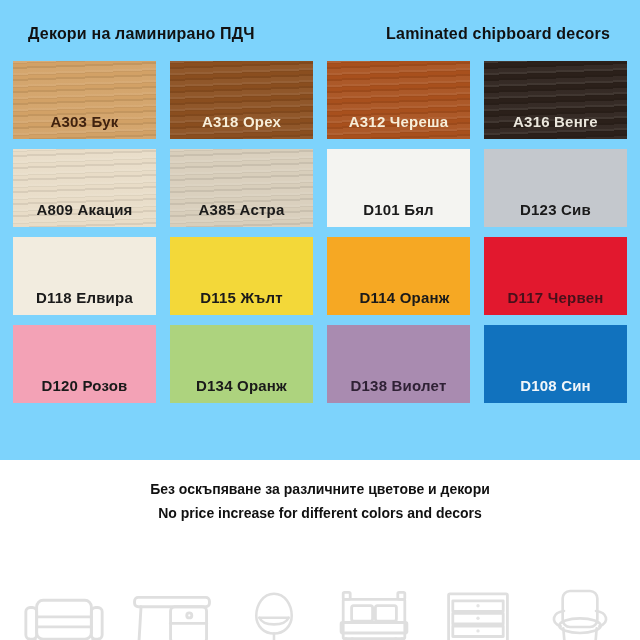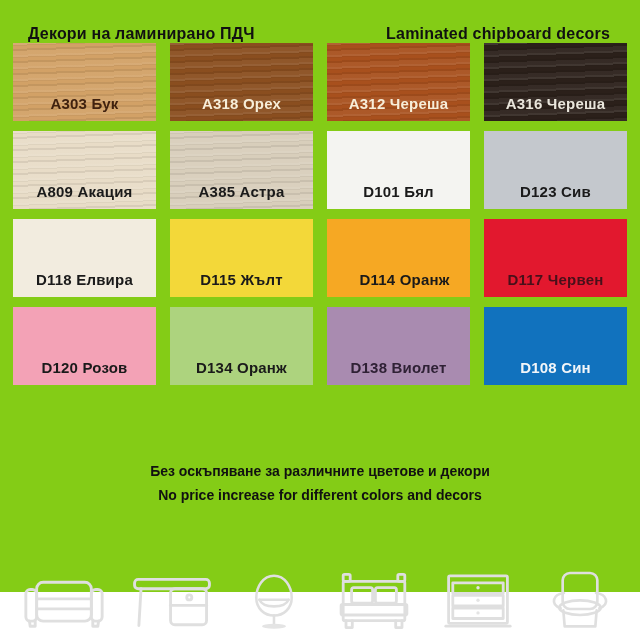--- a/index.html
+++ b/index.html
@@ -2,36 +2,37 @@
 <html><head>
 <meta charset="utf-8">
 <style>
   * { margin: 0; padding: 0; box-sizing: border-box; }
   html, body { background: #ffffff; }
   body {
     width: 640px; height: 640px;
     font-family: "Liberation Sans", "DejaVu Sans", sans-serif;
     overflow: hidden;
   }
-  .page { width: 640px; height: 592px; background: #84cc16; position: relative; }
+  .page { width: 640px; height: 460px; background: #7dd3fc; position: relative; }
 
   .header {
     display: flex;
     justify-content: space-between;
     align-items: baseline;
     padding: 25px 30px 0 28px;
   }
   .header .title {
     font-size: 16px;
     font-weight: bold;
     color: #111111;
     letter-spacing: 0.2px;
   }
 
   .grid {
+    margin-top: 18px;
     padding: 0 13px;
     display: grid;
     grid-template-columns: repeat(4, 1fr);
     column-gap: 14px;
     row-gap: 10px;
   }
   .swatch {
     height: 78px;
     display: flex;
     align-items: flex-end;
@@ -96,21 +97,21 @@
     <div class="swatch wood" style="background-color: rgb(210, 161, 102);">
         <span class="label" style="color: rgb(64, 34, 15);">A303 Бук</span>
       </div>
     <div class="swatch wood" style="background-color: rgb(138, 78, 31);">
         <span class="label" style="color: rgb(247, 238, 217);">A318 Орех</span>
       </div>
     <div class="swatch wood" style="background-color: rgb(168, 80, 29);">
         <span class="label" style="color: rgb(247, 238, 217);">A312 Череша</span>
       </div>
     <div class="swatch wood" style="background-color: rgb(43, 32, 26);">
-        <span class="label" style="color: rgb(234, 230, 220);">A316 Череша</span>
+        <span class="label" style="color: rgb(234, 230, 220);">A316 Венге</span>
       </div>
 
     <div class="swatch wood" style="background-color: rgb(232, 220, 199);">
         <span class="label" style="color: rgb(26, 26, 26);">A809 Акация</span>
       </div>
     <div class="swatch wood" style="background-color: rgb(216, 206, 187);">
         <span class="label" style="color: rgb(26, 26, 26);">A385 Астра</span>
       </div>
     <div class="swatch" style="background-color: rgb(244, 244, 241); justify-content: center;">
         <span class="label" style="color: rgb(26, 26, 26);">D101 Бял</span>

